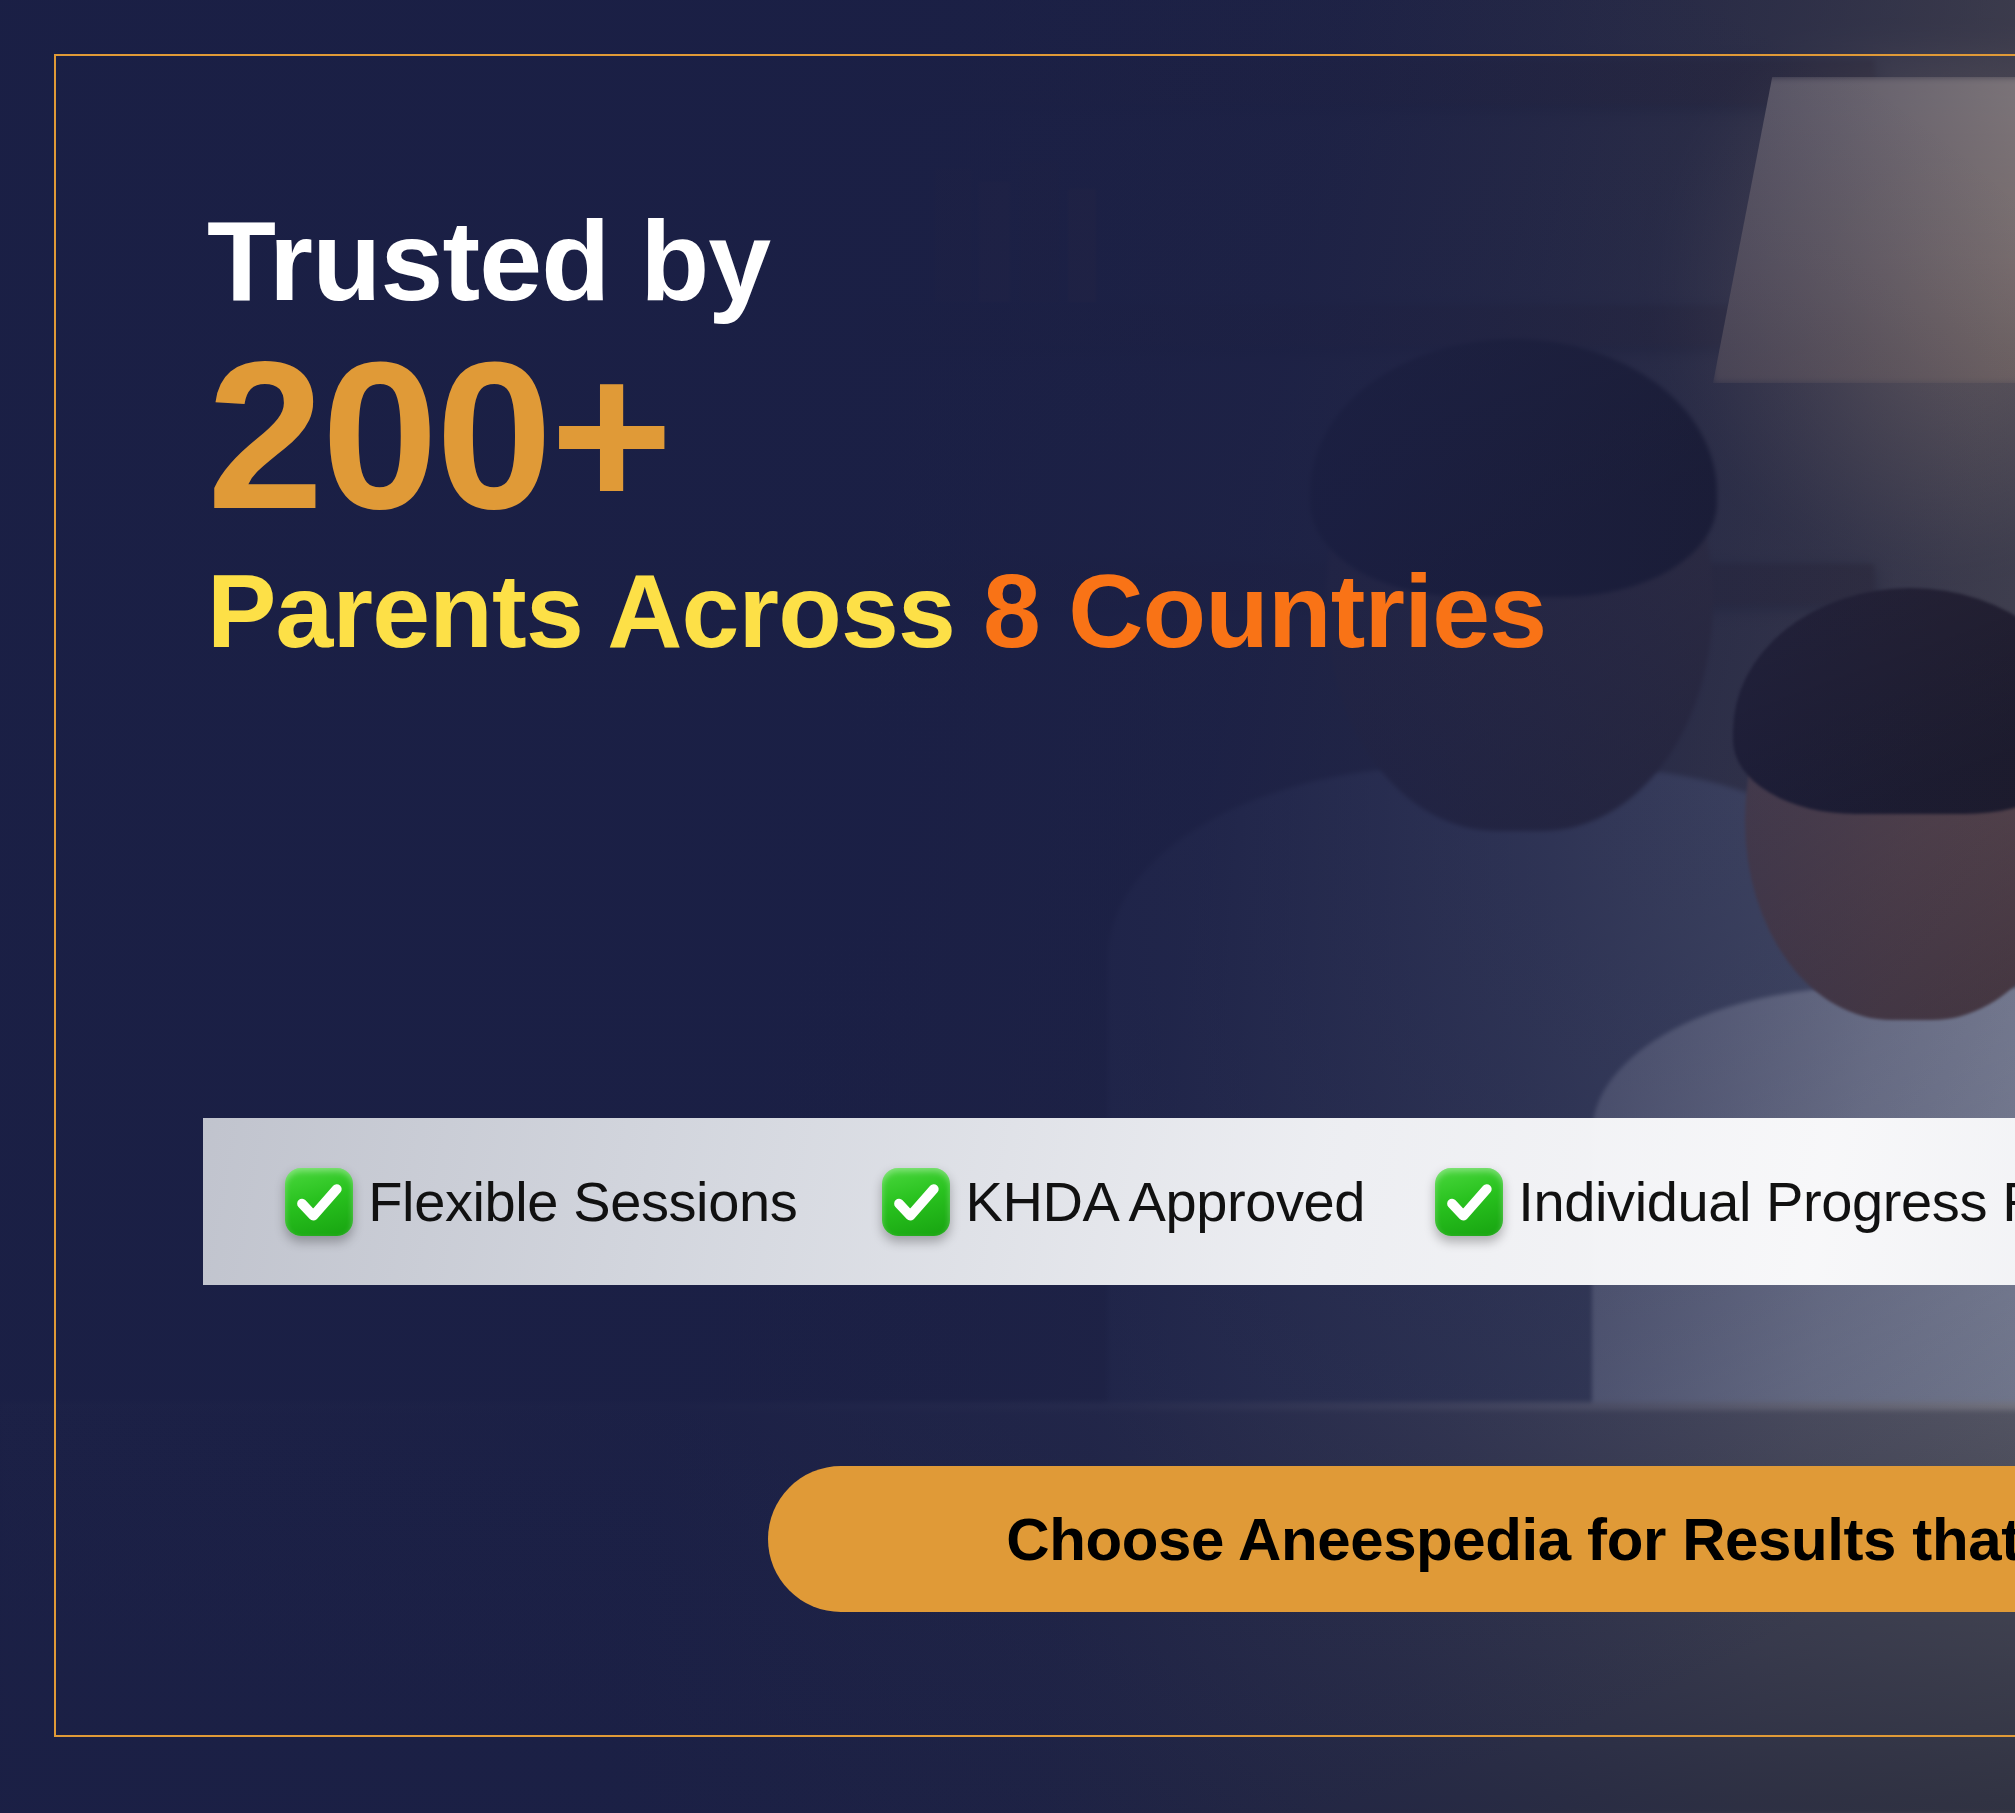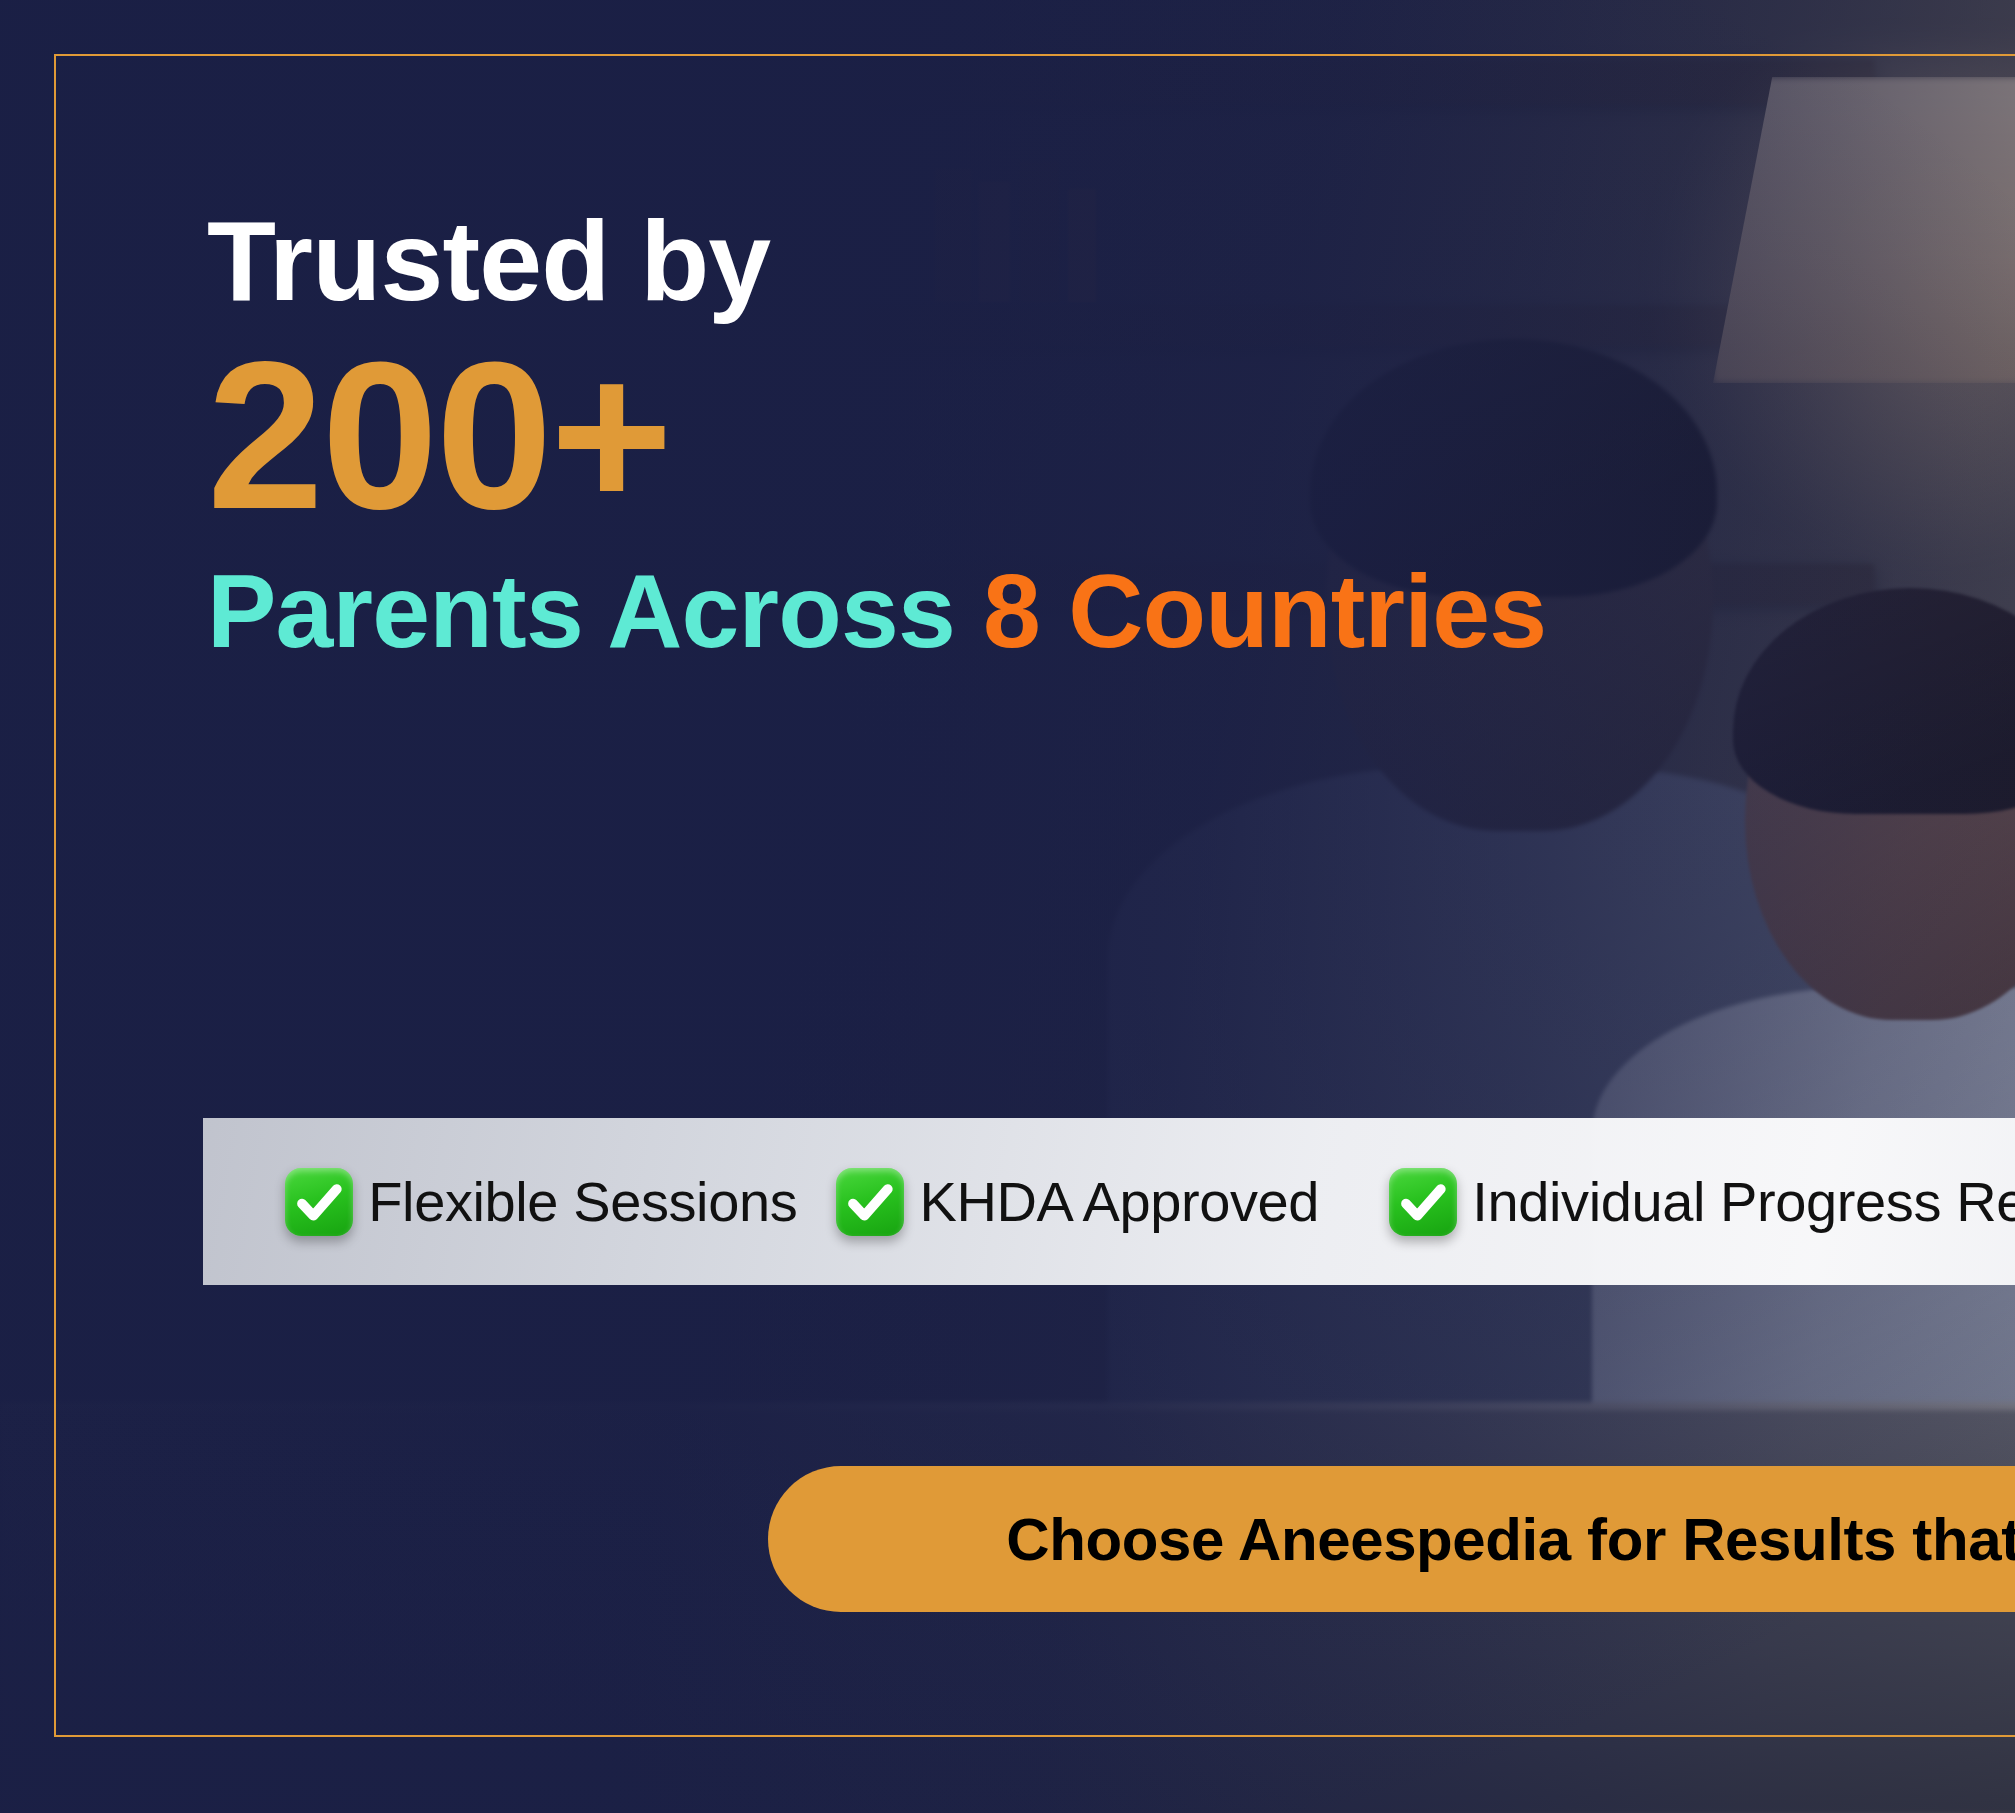--- a/index.html
+++ b/index.html
@@ -128,38 +128,38 @@
     letter-spacing:-0.8px;
   }
   .hl-line2 {
     color:#e09a37; font-size:210px; font-weight:bold; line-height:1.0;
     letter-spacing:-2.4px; margin-top:8.9px;
   }
   .hl-line3 {
     font-size:104px; font-weight:bold; line-height:1.1;
     letter-spacing:-0.8px; margin-top:13.7px; white-space:nowrap;
   }
-  .hl-line3 .w { color:#5eead4; }
+  .hl-line3 .w { color:#fde047; }
   .hl-line3 .o { color:#f97316; }
 
   
   #feature-bar {
     position:absolute; left:203px; top:1118px; width:2789px; height:167px;
     background:linear-gradient(100deg,
       rgba(205,208,216,.93) 0%,
       rgba(222,225,231,.95) 18%,
       rgba(243,244,247,.97) 40%,
       rgba(252,252,253,.97) 58%,
       rgba(244,245,248,.93) 76%,
       rgba(234,236,240,.86) 90%,
       rgba(228,230,235,.80) 100%);
     display:flex; align-items:center; padding-left:45px; gap:0;
   }
   .feature-item { display:flex; align-items:center; }
-  .feature-item:nth-child(1) { margin-right:39px;padding-left:37px; }
+  .feature-item:nth-child(1) { margin-right:85px;padding-left:37px; }
   .feature-item:nth-child(2) { margin-right:70px; }
   .check-badge {
     position:relative; width:68px; height:68px; flex:0 0 68px;
     border-radius:16px;
     background:linear-gradient(165deg,#4bd83e 0%,#29c21f 45%,#17a310 100%);
     box-shadow:0 5.6px 10.5px rgba(0,0,0,.28), inset 0 3.2px 6.4px rgba(255,255,255,.35);
     margin-right:15.3px;
   }
   .check-badge svg { position:absolute; left:0; top:0; }
   .feature-label {

